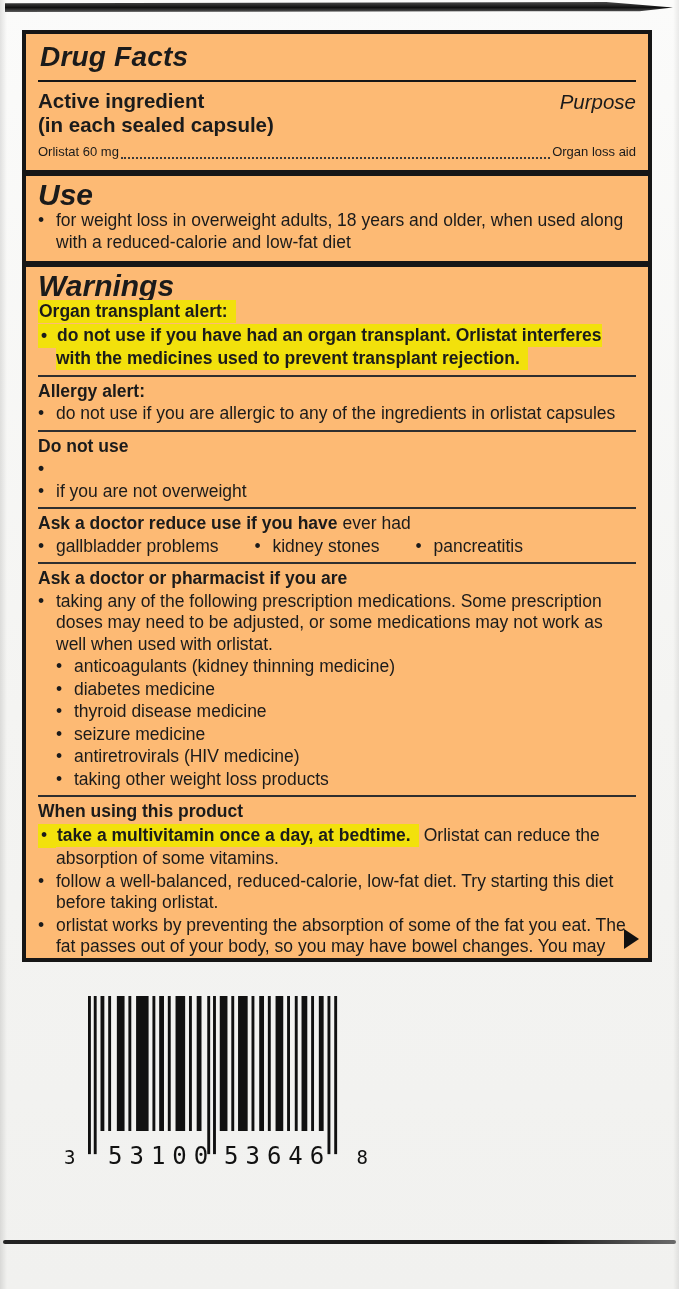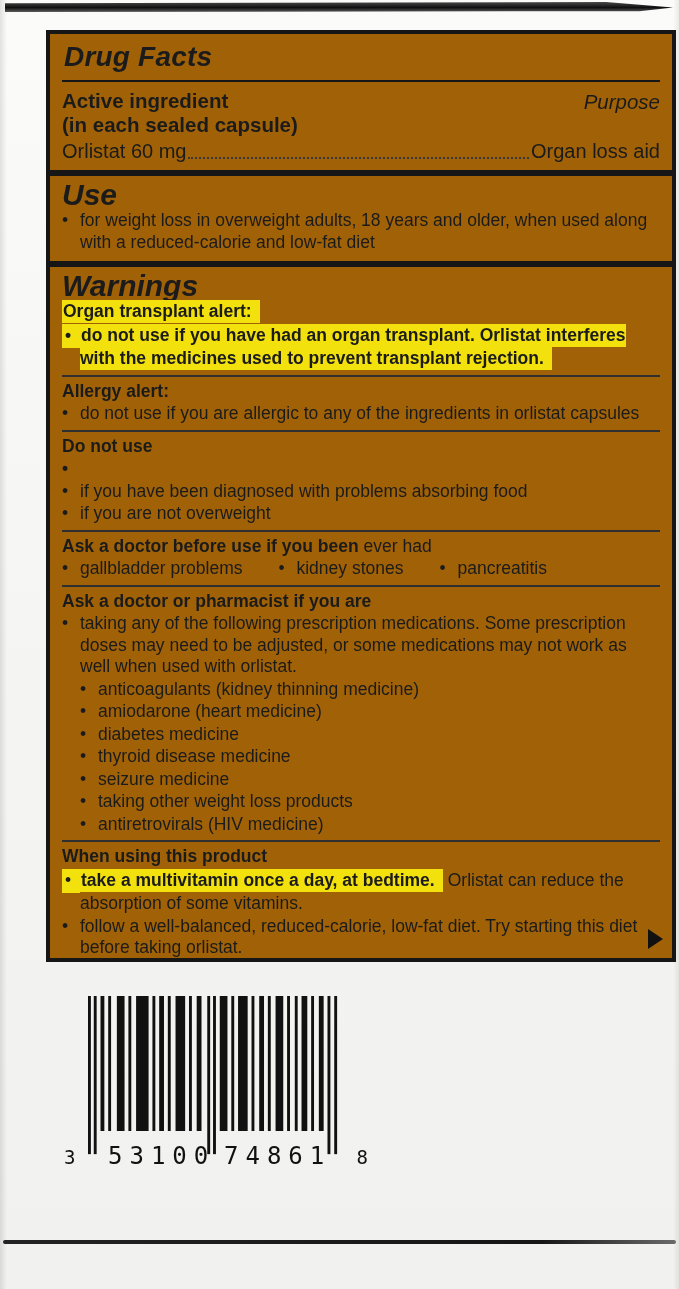--- a/index.html
+++ b/index.html
@@ -24,36 +24,35 @@
     position: absolute; left: 0; top: 0; width: 7px; height: 1289px;
     background: linear-gradient(to right, rgba(0,0,0,0.10), rgba(0,0,0,0));
   }
   .edge-right {
     position: absolute; right: 0; top: 0; width: 6px; height: 1289px;
     background: linear-gradient(to left, rgba(0,0,0,0.07), rgba(0,0,0,0));
   }
 
   .panel {
     position: absolute; left: 22px; top: 30px; width: 630px; height: 932px;
-    background: #a16207;
+    background: #fdba74;
     border: 4px solid #161616;
     padding: 4px 12px 8px 12px;
     overflow: hidden;
-    margin-left: 24px;
   }
   .title {
     font-size: 28px; font-weight: bold; font-style: italic;
     letter-spacing: 0.2px;
     padding: 3px 0 7px 2px;
     border-bottom: 2px solid #161616;
   }
   .ai-head { display: flex; justify-content: space-between; align-items: flex-start; margin-top: 7px; }
   .ai-left { font-size: 20.5px; font-weight: bold; line-height: 24px; }
   .ai-right { font-size: 20.5px; font-weight: normal; font-style: italic; padding-top: 1px; }
-  .dotrow { display: flex; align-items: flex-end; font-size: 20px; line-height: 21px; margin-top: 4px; }
+  .dotrow { display: flex; align-items: flex-end; font-size: 13px; line-height: 21px; margin-top: 4px; }
   .leader { flex: 1; border-bottom: 2px dotted #3a3a3a; margin: 0 2px 3px 2px; }
 
   .thickbar { height: 6px; background: #161616; margin: 8px -12px 6px -12px; }
   .thinrule { border-top: 2px solid #2f2f2f; margin: 5px 0 4px 0; }
 
   .sec-head { font-size: 30px; font-weight: bold; font-style: italic; line-height: 26px; margin-bottom: 2px; }
   .txt { font-size: 17.5px; line-height: 21.5px; }
   .bold { font-weight: bold; }
   .sp { margin-left: 5px; }
 
@@ -135,47 +134,45 @@
     <div>
       <div class="txt bold">Allergy alert:</div>
       <div class="bullet"><span class="dot"></span><span>do not use if you are allergic to any of the ingredients in orlistat capsules</span></div>
     </div>
 
     <div class="thinrule"></div>
 
     <div>
       <div class="txt bold">Do not use</div>
       <div class="bullet bold"><span class="dot"></span></div>
-      <div class="bullet"><span class="dot"></span><span>if you have been diagnosed with problems absorbing food</span></div>
       <div class="bullet"><span class="dot"></span><span>if you are not overweight</span></div>
     </div>
 
     <div class="thinrule"></div>
 
     <div>
-      <div class="txt"><span class="bold">Ask a doctor before use if you been</span><span class="sp">ever had</span></div>
+      <div class="txt"><span class="bold">Ask a doctor reduce use if you have</span><span class="sp">ever had</span></div>
       <div class="trio">
         <span class="item"><span class="dot"></span><span>gallbladder problems</span></span>
         <span class="item"><span class="dot"></span><span>kidney stones</span></span>
         <span class="item"><span class="dot"></span><span>pancreatitis</span></span>
       </div>
     </div>
 
     <div class="thinrule"></div>
 
     <div>
       <div class="txt bold">Ask a doctor or pharmacist if you are</div>
       <div class="bullet"><span class="dot"></span><span>taking any of the following prescription medications. Some prescription doses may need to be adjusted, or some medications may not work as well when used with orlistat.</span></div>
       <div class="bullet bullet2"><span class="dot"></span><span>anticoagulants (kidney thinning medicine)</span></div>
-      <div class="bullet bullet2"><span class="dot"></span><span>amiodarone (heart medicine)</span></div>
       <div class="bullet bullet2"><span class="dot"></span><span>diabetes medicine</span></div>
       <div class="bullet bullet2"><span class="dot"></span><span>thyroid disease medicine</span></div>
       <div class="bullet bullet2"><span class="dot"></span><span>seizure medicine</span></div>
+      <div class="bullet bullet2"><span class="dot"></span><span>antiretrovirals (HIV medicine)</span></div>
       <div class="bullet bullet2"><span class="dot"></span><span>taking other weight loss products</span></div>
-      <div class="bullet bullet2"><span class="dot"></span><span>antiretrovirals (HIV medicine)</span></div>
     </div>
 
     <div class="thinrule"></div>
 
     <div>
       <div class="txt bold">When using this product</div>
       <div class="bullet"><span class="dot hl"></span><span class="bold hl">take a multivitamin once a day, at bedtime.</span><span class="sp">Orlistat can reduce the absorption of some vitamins.</span></div>
       <div class="bullet"><span class="dot"></span><span>follow a well-balanced, reduced-calorie, low-fat diet. Try starting this diet before taking orlistat.</span></div>
       <div class="bullet"><span class="dot"></span><span>orlistat works by preventing the absorption of some of the fat you eat. The fat passes out of your body, so you may have bowel changes. You may get:</span></div>
 
@@ -214,15 +211,15 @@
       <rect x="215" y="0" width="3" height="140"></rect>
       <rect x="222" y="0" width="6" height="140"></rect>
       <rect x="232" y="0" width="3" height="140"></rect>
       <rect x="240" y="0" width="5" height="140"></rect>
       <rect x="249" y="0" width="3" height="164"></rect>
       <rect x="256" y="0" width="3" height="164"></rect>
     </g>
   </svg>
   <span class="bc-digit bc-left">3</span>
   <span class="bc-group bc-g1">53100</span>
-  <span class="bc-group bc-g2">74861</span>
+  <span class="bc-group bc-g2">53646</span>
   <span class="bc-digit bc-right">8</span>
 </div>
 
 </body></html>

